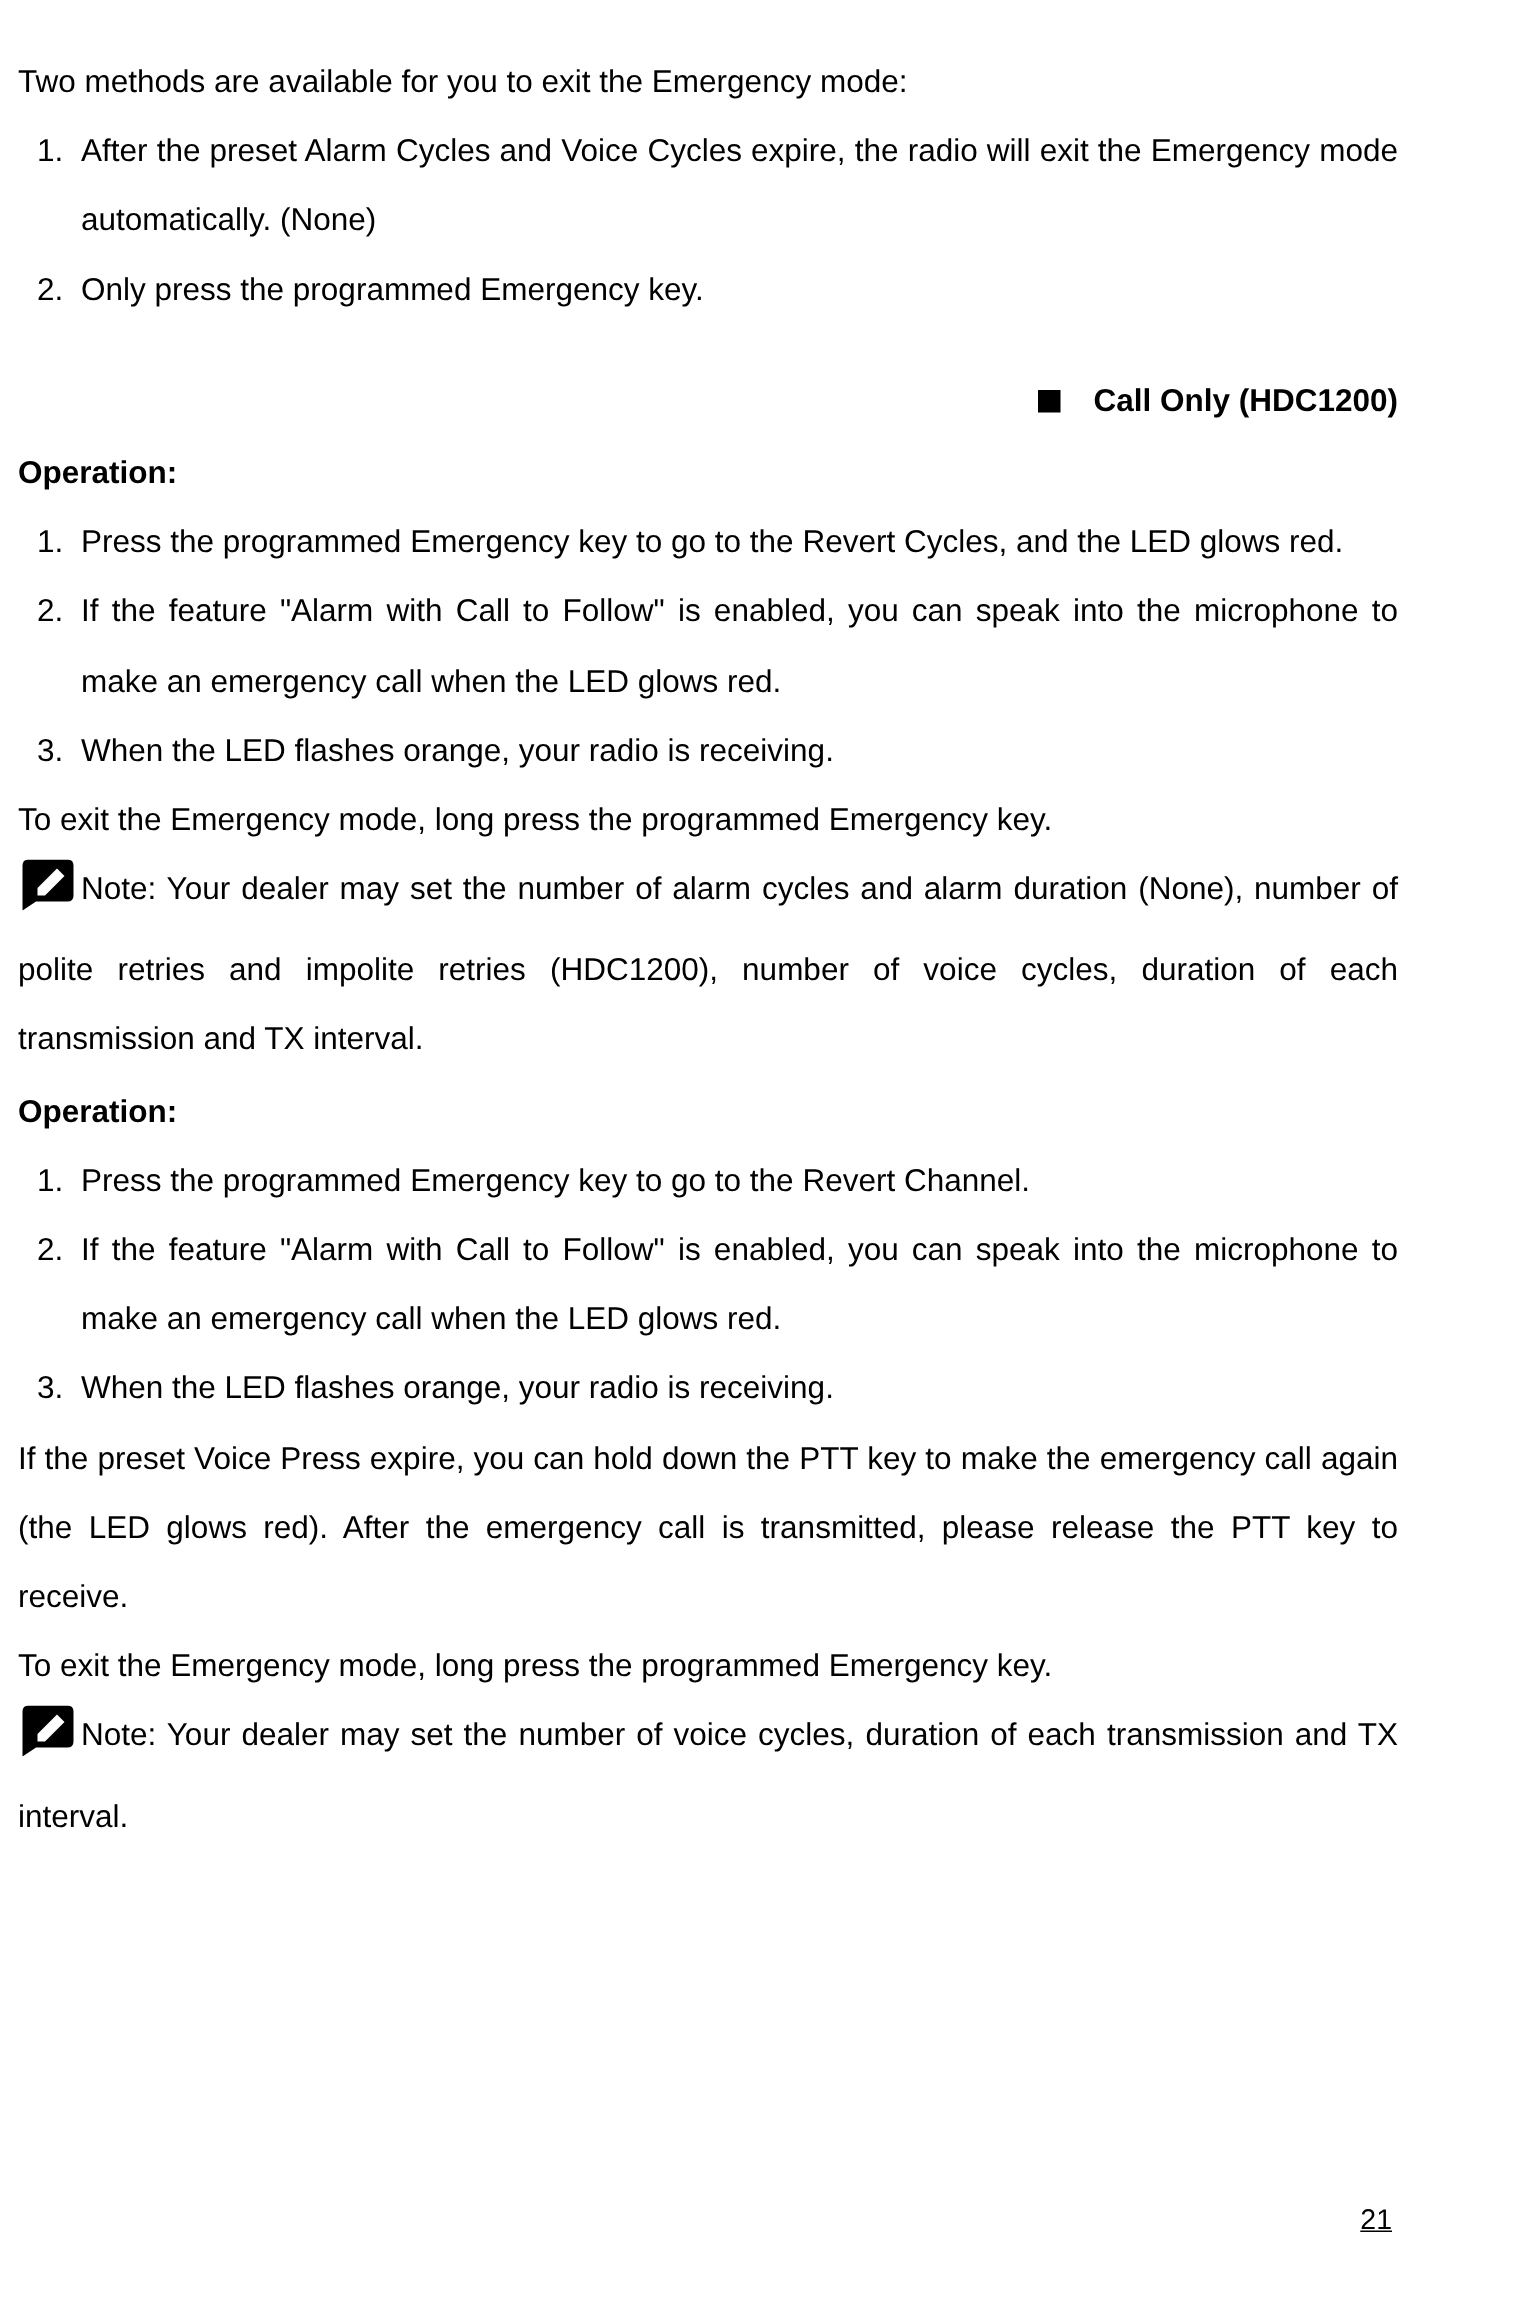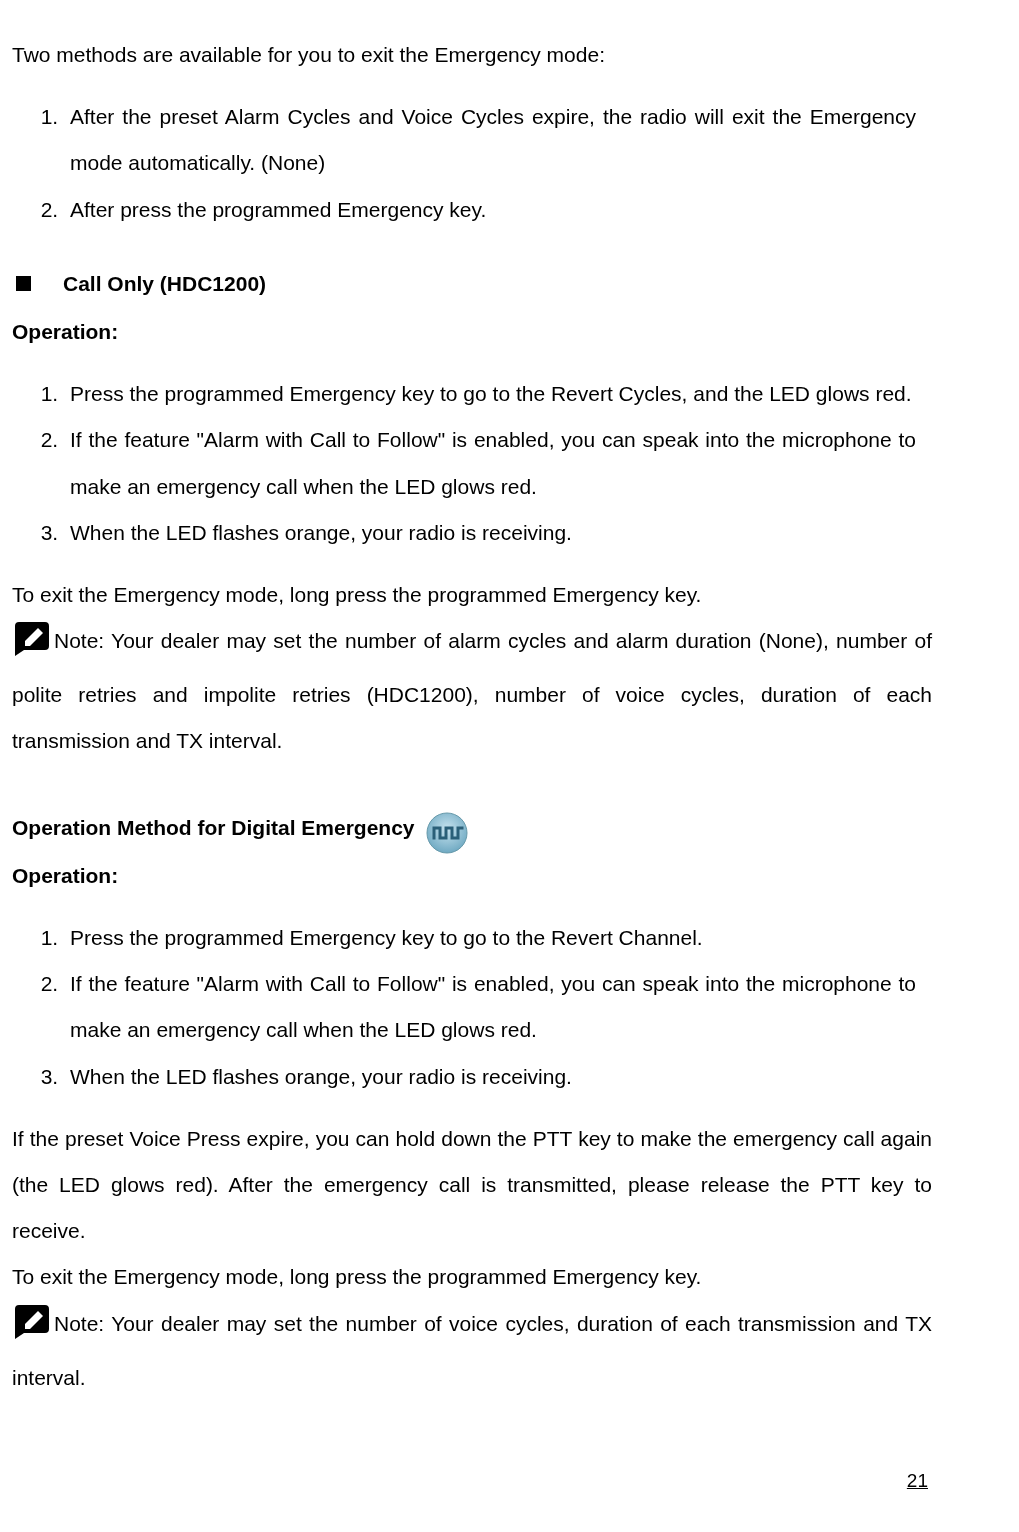--- a/index.html
+++ b/index.html
@@ -18,32 +18,33 @@
     min-height: 1532px;
     padding: 32px 12px 10px 12px;
     position: relative;
     line-height: 2.2;
   }
   .para {
     text-align: justify;
     margin: 0;
   }
   ol.num {
-    margin: 16px;
+    margin: 0;
     padding-left: 36px;
   }
   ol.num > li {
     padding-left: 6px;
     text-align: justify;
   }
   .bullet-row {
     display: flex;
     align-items: center;
-    gap: 32px;
+    gap: 22px;
     margin-top: 28px;
+    justify-content: flex-end;
   }
   .sq {
     width: 15px;
     height: 15px;
     background: #000;
     flex: 0 0 15px;
     margin-left: 4px;
   }
   .bold { font-weight: bold; }
   .op-label {
@@ -87,21 +88,21 @@
 
 <div class="page">
 
   <p class="para">Two methods are available for you to exit the Emergency mode:</p>
 
   <ol class="num">
     <li>
       <span>After the preset Alarm Cycles and Voice Cycles expire, the radio will exit the Emergency mode automatically. (None)</span>
     </li>
     <li>
-      <span>After press the programmed </span><b>Emergency</b><span> key.</span>
+      <span>Only press the programmed </span><b>Emergency</b><span> key.</span>
     </li>
   </ol>
 
   <div class="bullet-row">
     <span class="sq"></span>
     <span class="bold">Call Only (HDC1200)</span>
   </div>
 
   <div class="op-label">Operation:</div>
 
@@ -123,35 +124,20 @@
 
   <p class="para note-block">
     <span class="note-icon">
       <svg width="40" height="34" viewBox="0 0 40 34">
         <path d="M3 4 Q3 0 7 0 L33 0 Q37 0 37 4 L37 24 Q37 28 33 28 L12 28 L3 34 Z" fill="#000"></path>
         <path d="M26 6 L31 11 L18 24 L13 24 L13 19 Z" fill="#fff"></path>
       </svg>
     </span><b>Note: </b><span>Your dealer may set the number of alarm cycles and alarm duration (None),  number of polite retries and impolite retries (HDC1200), number of voice cycles, duration of each transmission and TX interval.</span>
   </p>
 
-  <div class="section-header">
-    <span>Operation Method for Digital Emergency</span>
-    <span class="digital-icon">
-      <svg width="44" height="44" viewBox="0 0 44 44">
-        <defs>
-          <radialGradient id="g1" cx="50%" cy="40%" r="60%">
-            <stop offset="0%" stop-color="#c7e3ef"></stop>
-            <stop offset="100%" stop-color="#6fa9c2"></stop>
-          </radialGradient>
-        </defs>
-        <circle cx="22" cy="22" r="20" fill="url(#g1)" stroke="#6699aa" stroke-width="1"></circle>
-        <path d="M9 27 L9 17 L15 17 L15 27 L21 27 L21 17 L27 17 L27 27 L33 27 L33 17 L37 17" fill="none" stroke="#2a5f78" stroke-width="3" stroke-linecap="square"></path>
-      </svg>
-    </span>
-  </div>
 
 
   <div class="op-label">Operation:</div>
 
   <ol class="num">
     <li>
       <span>Press the programmed </span><b>Emergency</b><span> key to go to the Revert Channel.</span>
     </li>
     <li>
       <span>If the feature "Alarm with Call to Follow" is enabled, you can speak into the microphone to make an emergency call when the LED glows red.</span>

